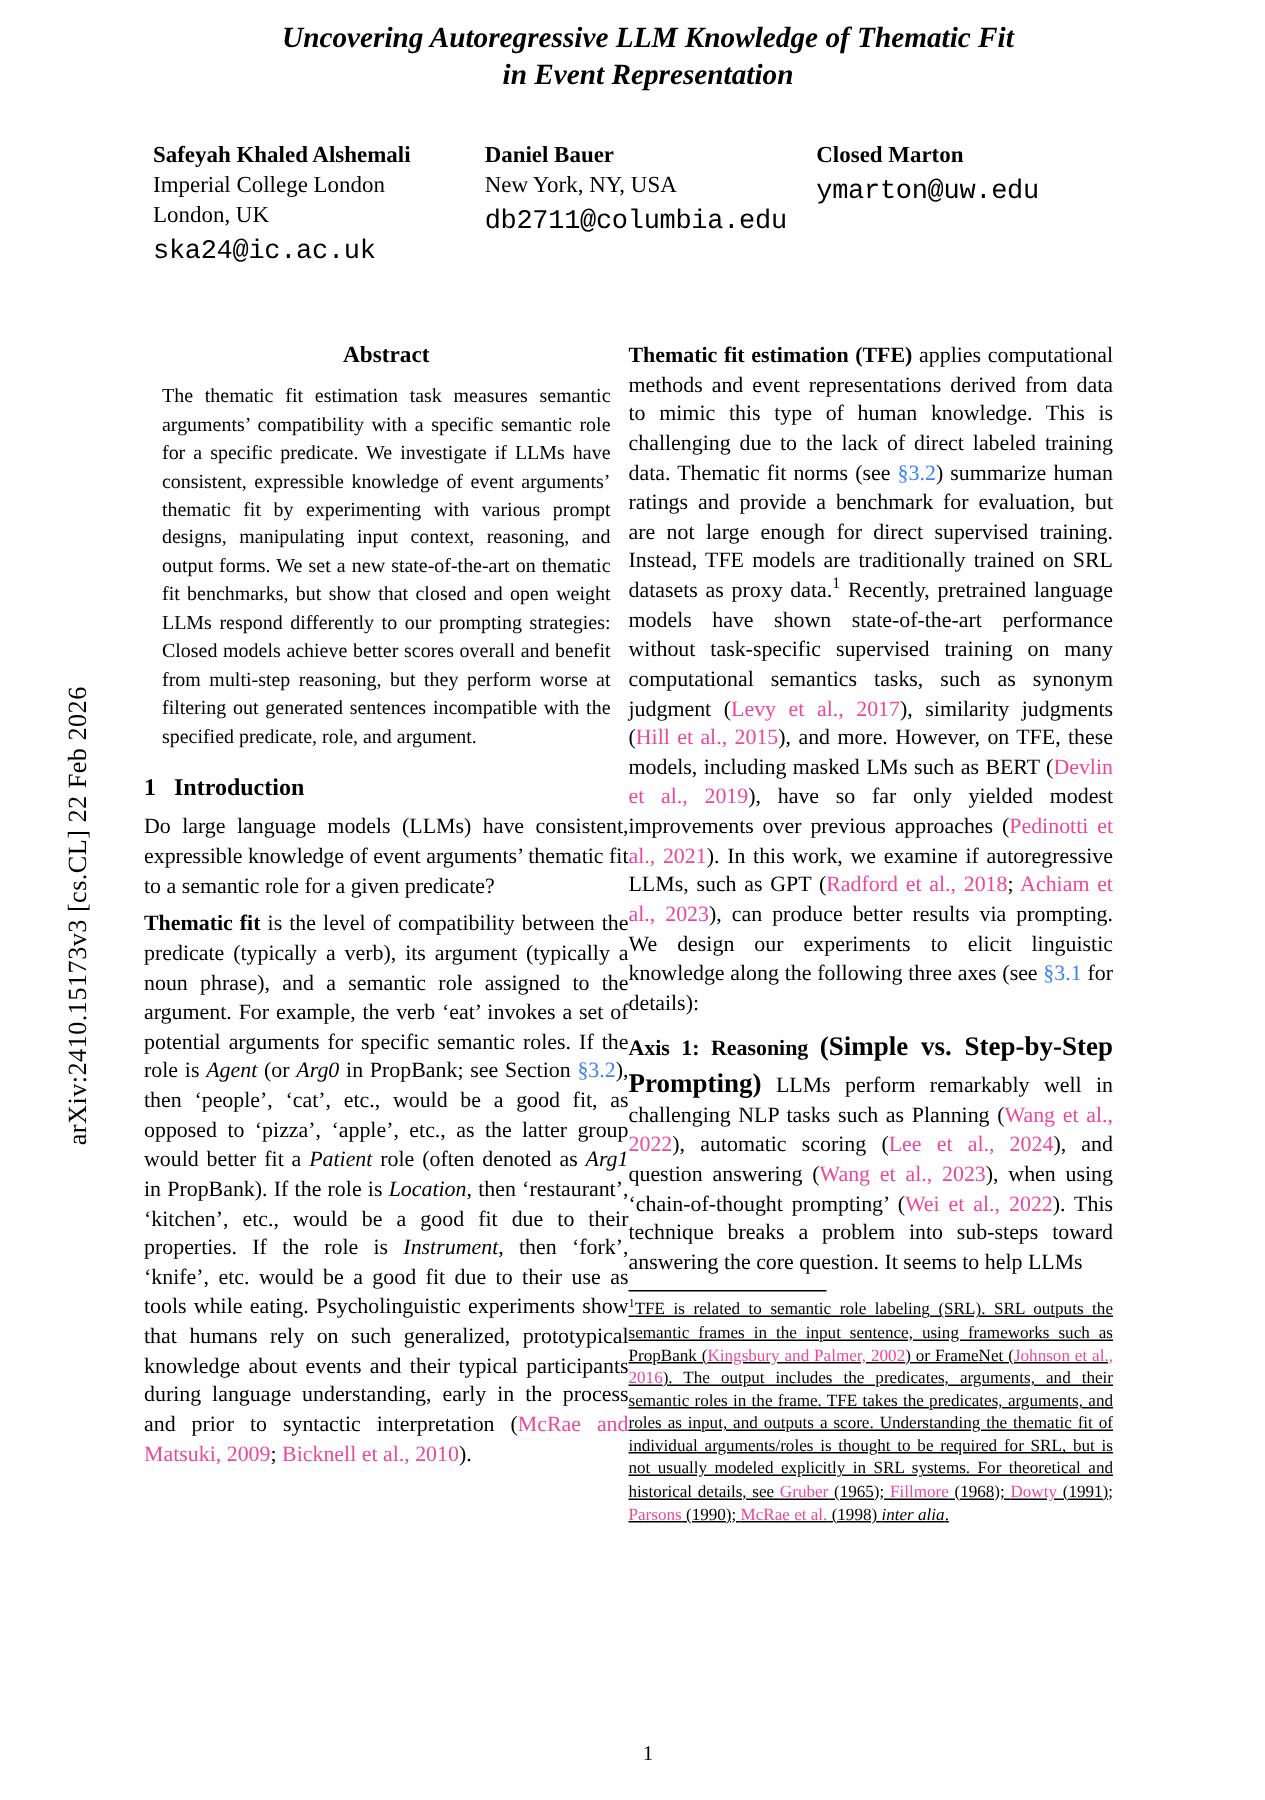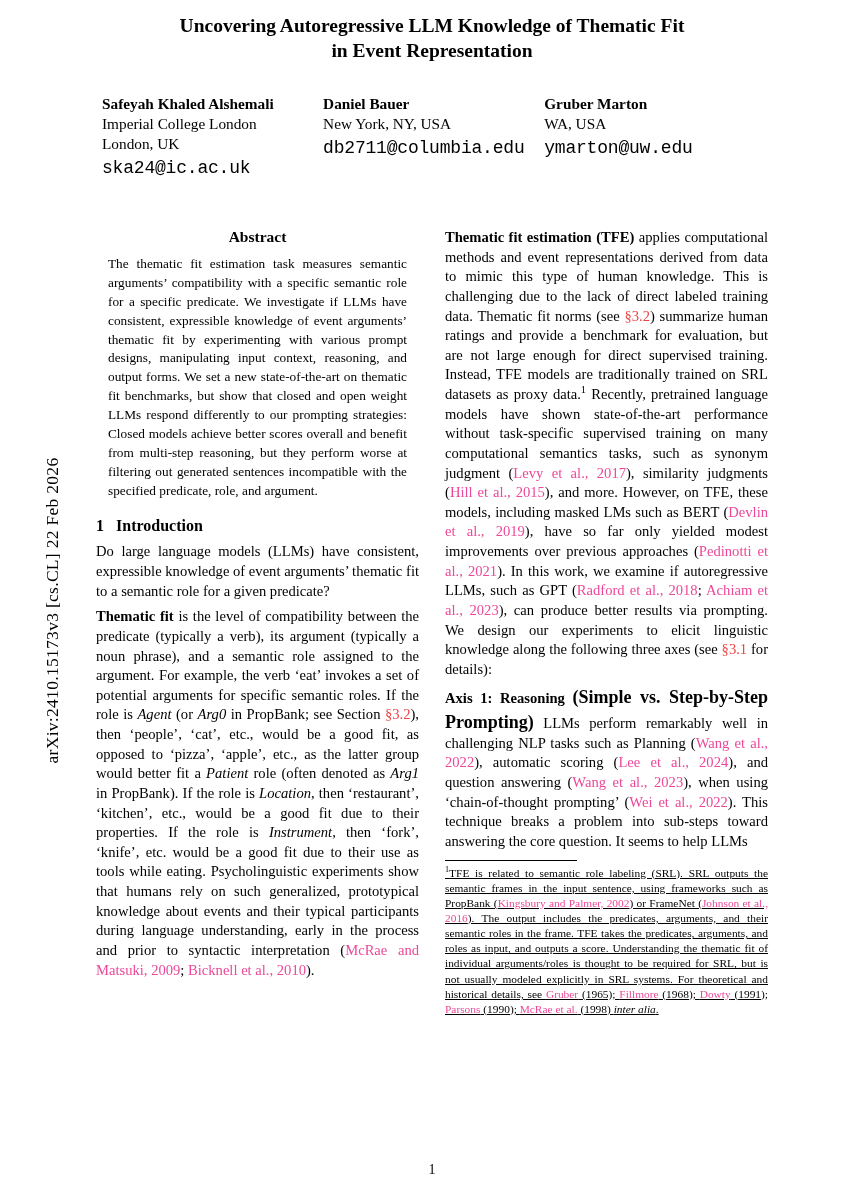--- a/index.html
+++ b/index.html
@@ -42,20 +42,21 @@
     width: 672px;
     height: 1200px;
   }
   h1.title {
     font-size: 19.5px;
     font-weight: bold;
     text-align: center;
     line-height: 1.28;
     margin: 8px 0 0 0;
     padding-top: 6px;
+    font-style: italic;
   }
   .authors {
     display: flex;
     justify-content: space-between;
     margin-top: 30px;
     padding: 0 6px;
   }
   .author {
     width: 33%;
     text-align: left;
@@ -71,21 +72,20 @@
     font-size: 18px;
     margin-top: 3px;
     letter-spacing: -0.2px;
   }
   .cols {
     position: absolute;
     top: 228px;
     left: 0;
     width: 672px;
     display: flex;
-    gap: 26px;
   }
   .col {
     width: 323px;
   }
   .abstract-head {
     text-align: center;
     font-weight: bold;
     font-size: 15.5px;
     margin-bottom: 9px;
   }
@@ -111,21 +111,21 @@
   }
   .runin {
     font-weight: bold;
   }
   .smallcapsrun {
     font-weight: bold;
     font-size: 18px;
   }
   .it { font-style: italic; }
   .cite { color: #ec4899; }
-  .lnk { color: #ef4444; }
+  .lnk { color: #3b82f6; }
   sup { font-size: 0.72em; vertical-align: super; line-height: 0; }
   .fn-rule {
     border: none;
     border-top: 1px solid #000;
     width: 132px;
     margin: 8px 0 5px 0;
   }
   .footnote {
     font-size: 11.4px;
     line-height: 1.33;
@@ -162,22 +162,21 @@
         <div>Imperial College London</div>
         <div>London, UK</div>
         <div class="email">ska24@ic.ac.uk</div>
       </div>
       <div class="author">
         <div class="name">Daniel Bauer</div>
         <div>New York, NY, USA</div>
         <div class="email">db2711@columbia.edu</div>
       </div>
       <div class="author">
-        <div class="name">Gruber Marton</div>
-        <div>WA, USA</div>
+        <div class="name">Closed Marton</div>
         <div class="email">ymarton@uw.edu</div>
       </div>
     </div>
 
     <div class="cols">
 
       <div class="col">
 
         <div class="abstract-head">Abstract</div>
         <div class="abstract-body">The thematic fit estimation task measures semantic arguments’ compatibility with a specific semantic role for a specific predicate. We investigate if LLMs have consistent, expressible knowledge of event arguments’ thematic fit by experimenting with various prompt designs, manipulating input context, reasoning, and output forms. We set a new state-of-the-art on thematic fit benchmarks, but show that closed and open weight LLMs respond differently to our prompting strategies: Closed models achieve better scores overall and benefit from multi-step reasoning, but they perform worse at filtering out generated sentences incompatible with the specified predicate, role, and argument.</div>

